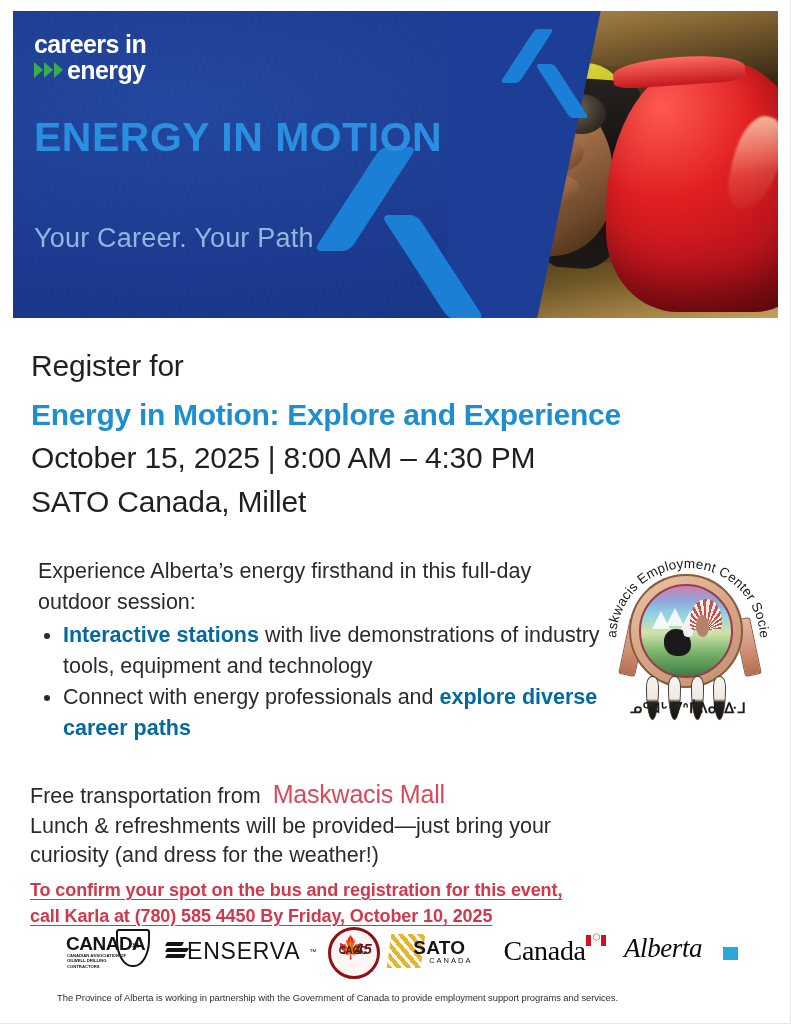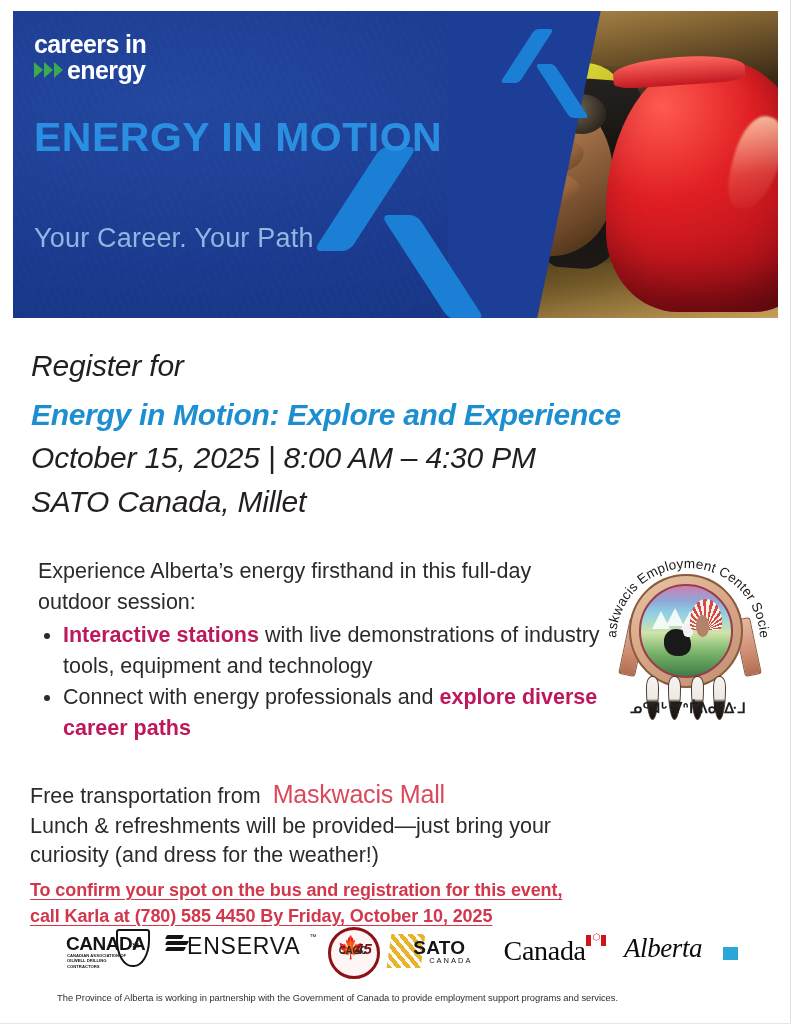--- a/index.html
+++ b/index.html
@@ -255,21 +255,20 @@
     font-weight: 400;
     letter-spacing: .2px;
   }
 
   
   .register-block {
     position: absolute;
     left: 31px;
     top: 344px;
     width: 720px;
-    font-style: italic;
   }
   .reg-line {
     font-size: 30px;
     color: #231f20;
     line-height: 1.45;
     letter-spacing: -.2px;
     white-space: nowrap;
   }
   .reg-title {
     font-size: 30px;
@@ -295,21 +294,21 @@
     left: 38px;
     top: 620px;
     width: 540px;
     margin: 0;
     padding-left: 25px;
     font-size: 21.5px;
     color: #2b2b2b;
     line-height: 1.42;
   }
   .bullets li { margin-bottom: 1px; }
-  .bullets b { font-weight: 700; color: #be185d; }
+  .bullets b { font-weight: 700; color: #0369a1; }
 
   
   .mes-logo {
     position: absolute;
     left: 600px;
     top: 548px;
     width: 176px;
     height: 180px;
   }
   .mes-ring {
@@ -494,21 +493,21 @@
     border: 2px solid #141414;
     border-radius: 3px 3px 48% 48% / 3px 3px 70% 70%;
   }
   .caqec-maple {
     position: absolute;
     right: 16px; top: 14px;
     font-size: 10px; color: #141414; line-height: 1;
   }
 
   
-  .enserva { width: 150px; height: 36px; display: flex; gap: 9px; }
+  .enserva { width: 150px; height: 36px; display: flex; align-items: center; gap: 9px; }
   .enserva-mark {
     width: 22px; height: 22px; position: relative;
   }
   .enserva-mark i {
     position: absolute;
     left: 0;
     width: 22px;
     height: 4px;
     background: #141414;
     transform: skewX(-28deg);

